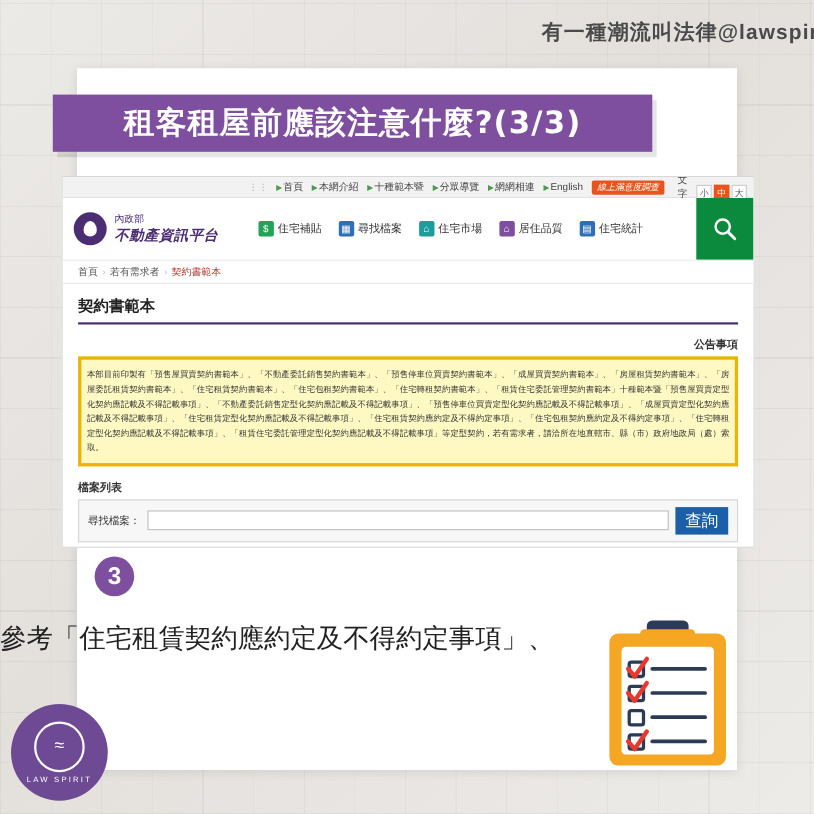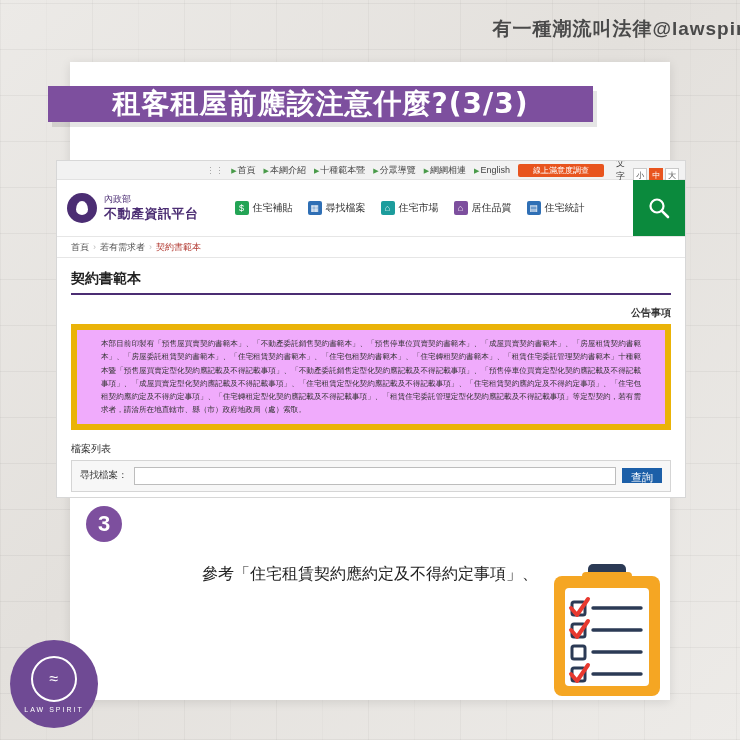--- a/index.html
+++ b/index.html
@@ -29,21 +29,21 @@
     letter-spacing:1px;
     padding-left:18px;
   }
   
   .card{
     position:absolute;left:70px;top:62px;width:600px;height:638px;
     background:#ffffff;box-shadow:0 2px 10px rgba(0,0,0,.10);
   }
   
   .banner{
-    position:absolute;left:48px;top:86px;width:545px;height:36px;
+    position:absolute;left:48px;top:86px;width:545px;height:52px;
     background:#7d4f9e;box-shadow:4px 5px 0 rgba(0,0,0,.10);
     display:flex;align-items:center;justify-content:center;
   }
   .banner span{
     color:#fff;font-size:28px;font-weight:bold;letter-spacing:1px;
     font-family:"DejaVu Sans","Liberation Sans",sans-serif;
   }
   
   .site{
     position:absolute;left:56px;top:160px;width:628px;height:336px;
@@ -52,40 +52,40 @@
   }
   .site-topbar{
     height:18px;background:#f2f2f2;border-bottom:1px solid #e2e2e2;
     display:flex;align-items:center;justify-content:flex-end;padding-right:6px;gap:7px;
   }
   .grip{color:#9a9a9a;font-size:8px;letter-spacing:1px;margin-right:auto;margin-left:250px;}
   .tnav{display:flex;align-items:center;gap:8px;font-size:9px;color:#444;}
   .tnav a{color:#444;text-decoration:none;white-space:nowrap;}
   .tnav .arrow{color:#4a9b4a;font-size:7px;margin-right:1px;}
   .survey{
-    background:#e8541e;color:#fff;padding:1px 15px;border-radius:2px;font-size:8px;white-space:nowrap;
+    background:#e8541e;color:#fff;padding:1px 5px;border-radius:2px;font-size:8px;white-space:nowrap;font-style:italic;
   }
   .fontsize{display:flex;align-items:flex-end;gap:2px;margin-left:4px;}
   .fontsize .lbl{font-size:9px;color:#444;}
   .fs{width:14px;height:13px;line-height:13px;text-align:center;border:1px solid #c9c9c9;background:#fff;font-size:8px;color:#555;}
   .fs.on{background:#e8541e;color:#fff;border-color:#e8541e;}
   .site-head{
     height:56px;background:#fff;display:flex;align-items:center;padding:0 0 0 10px;position:relative;
   }
   .logo-mark{
     width:30px;height:30px;border-radius:50%;background:#4b2d73;
     display:flex;align-items:center;justify-content:center;flex:none;
   }
   .logo-mark .drop{
     width:12px;height:14px;background:#fff;border-radius:50% 50% 50% 50%/60% 60% 40% 40%;
     transform:rotate(0deg);
   }
   .logo-text{margin-left:7px;line-height:1.25;}
   .logo-text .l1{font-size:9px;color:#4b2d73;}
-  .logo-text .l2{font-size:13px;color:#4b2d73;font-weight:bold;letter-spacing:0.5px;}
+  .logo-text .l2{font-size:13px;color:#4b2d73;font-weight:bold;letter-spacing:0.5px;font-style:italic;}
   .quick{display:flex;align-items:center;gap:15px;margin-left:36px;}
   .q{display:flex;align-items:center;gap:4px;font-size:10px;color:#333;}
   .q .ic{width:14px;height:14px;border-radius:2px;display:flex;align-items:center;justify-content:center;font-size:9px;color:#fff;}
   .ic.g{background:#23a455;}
   .ic.b{background:#2f6fb5;}
   .ic.t{background:#1c9c9c;}
   .ic.p{background:#7d4f9e;}
   .ic.n{background:#2f6fb5;}
   .searchbtn{
     position:absolute;right:0;top:0;width:52px;height:56px;background:#0b8a3d;
@@ -98,47 +98,47 @@
   }
   .crumb .sep{color:#bbb;}
   .crumb .cur{color:#b0342c;}
   .page-title-row{
     margin:12px 14px 0 14px;border-bottom:2px solid #4b2d73;padding-bottom:5px;
     display:flex;align-items:center;gap:5px;
   }
   .page-title-row .ttl{font-size:14px;font-weight:bold;color:#222;}
   .sec-label{margin:11px 14px 4px 14px;font-size:10px;color:#333;font-weight:bold;text-align:right;}
   .notice-box{
-    margin:0 14px;border:6px solid #eab308;background:#f0abfc;padding:7px 24px;
+    margin:0 14px;border:3px solid #eab308;background:#fef9c3;padding:7px 5px;
     font-size:7.6px;line-height:1.75;color:#333;text-align:justify;
   }
-  .file-label{margin:12px 14px 4px 14px;font-size:10px;color:#333;font-weight:normal;}
+  .file-label{margin:12px 14px 4px 14px;font-size:10px;color:#333;font-weight:bold;}
   .file-row{
     margin:0 14px;border:1px solid #d5d5d5;background:#f7f7f7;padding:6px 8px;
     display:flex;align-items:center;gap:6px;
   }
   .file-row .fl{font-size:9.5px;color:#333;white-space:nowrap;}
   .file-row input{
     flex:1;height:16px;border:1px solid #bdbdbd;background:#fff;font-size:9px;padding:0 4px;
   }
   .qbtn{
-    background:#1c5fa8;color:#fff;border:none;font-size:11px;padding:2px 9px;height:15px;cursor:pointer;
+    background:#1c5fa8;color:#fff;border:none;font-size:15px;padding:2px 9px;height:25px;cursor:pointer;
   }
   
   .step{
     position:absolute;left:86px;top:506px;display:flex;align-items:center;gap:12px;
   }
   .step .num{
     width:36px;height:36px;border-radius:50%;background:#7d4f9e;color:#fff;
     display:flex;align-items:center;justify-content:center;font-size:22px;font-weight:bold;
   }
   .step .txt{font-size:24px;color:#111;font-weight:bold;letter-spacing:.5px;}
   .lines{
-    position:absolute;left:0;top:560px;width:740px;text-align:center;
-    font-size:16px;color:#222;line-height:1.75;
+    position:absolute;left:0;top:560px;width:740px;
+    font-size:24px;color:#222;line-height:1.75;
   }
   
   .clip{position:absolute;left:548px;top:562px;width:118px;height:140px;}
   
   .brand{
     position:absolute;left:10px;top:640px;width:88px;height:88px;border-radius:50%;
     background:#6f4a94;display:flex;flex-direction:column;align-items:center;justify-content:center;
     color:#fff;
   }
   .brand .ring{

